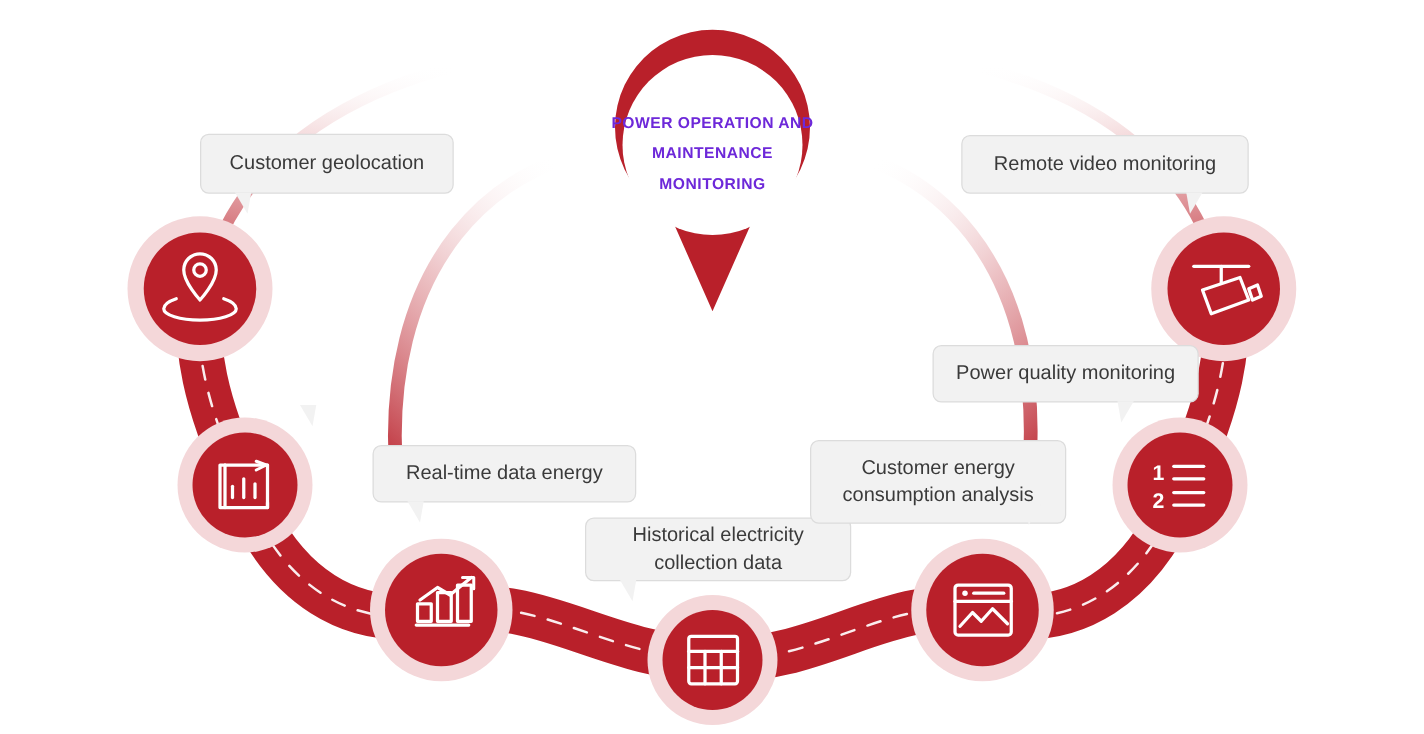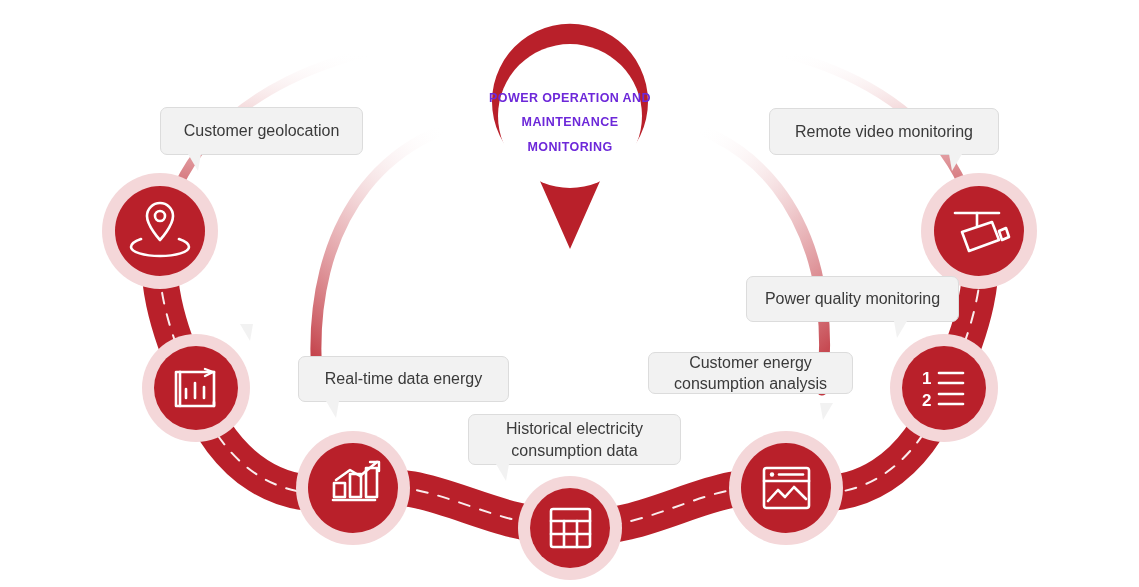--- a/index.html
+++ b/index.html
@@ -231,25 +231,25 @@
 
   <div class="tail tail-bl" style="left:240px; top:324px;"></div>
 
   <div class="callout" style="left:298px; top:356px; width:211px; height:46px;">
     <span class="callout-text">Real-time data energy</span>
   </div>
   <div class="tail tail-bl" style="left:326px; top:401px;"></div>
 
   <div class="callout" style="left:468px; top:414px; width:213px; height:51px;">
     <span class="callout-text">Historical electricity
-consumption data</span>
+collection data</span>
   </div>
   <div class="tail tail-bl" style="left:496px; top:464px;"></div>
 
-  <div class="callout" style="left:648px; top:352px; width:205px; height:42px;">
+  <div class="callout" style="left:648px; top:352px; width:205px; height:67px;">
     <span class="callout-text">Customer energy
 consumption analysis</span>
   </div>
   <div class="tail tail-br" style="left:820px; top:403px;"></div>
 
   <div class="callout" style="left:714px; top:276px; width:213px; height:46px;margin-left:32px;">
     <span class="callout-text">Power quality monitoring</span>
   </div>
   <div class="tail tail-br" style="left:894px; top:321px;"></div>
 

